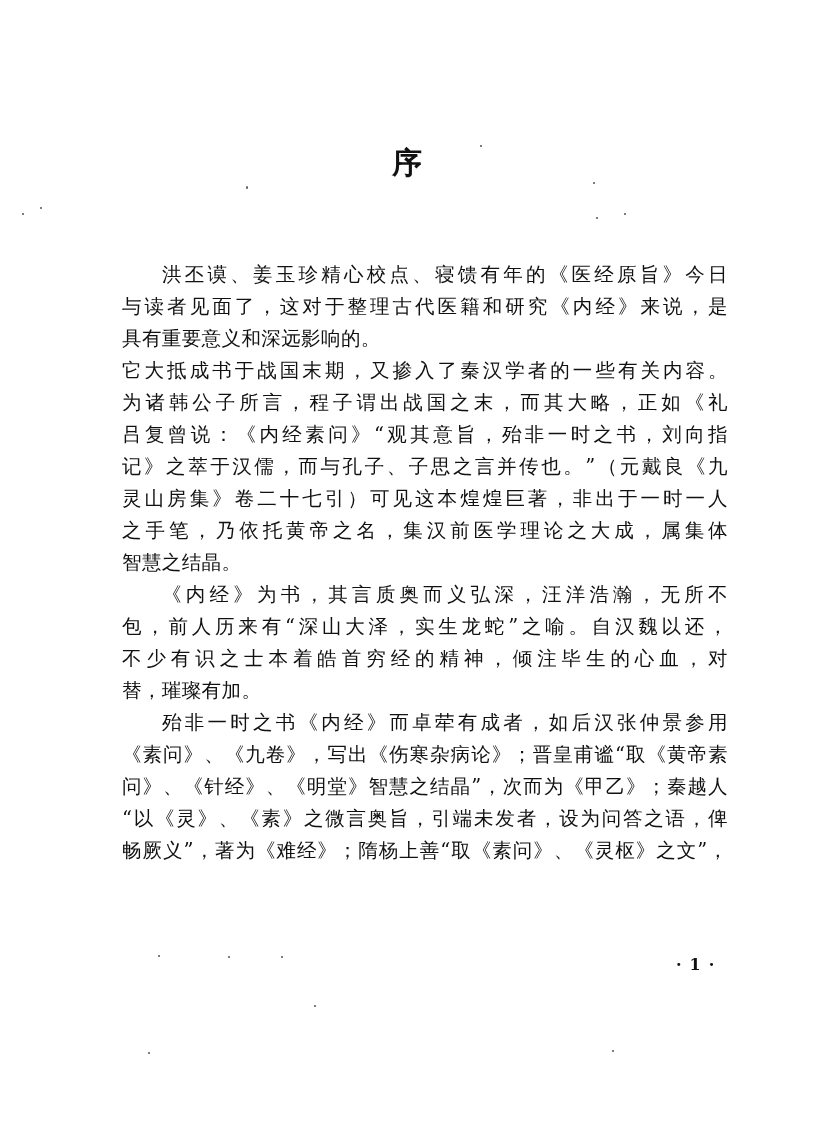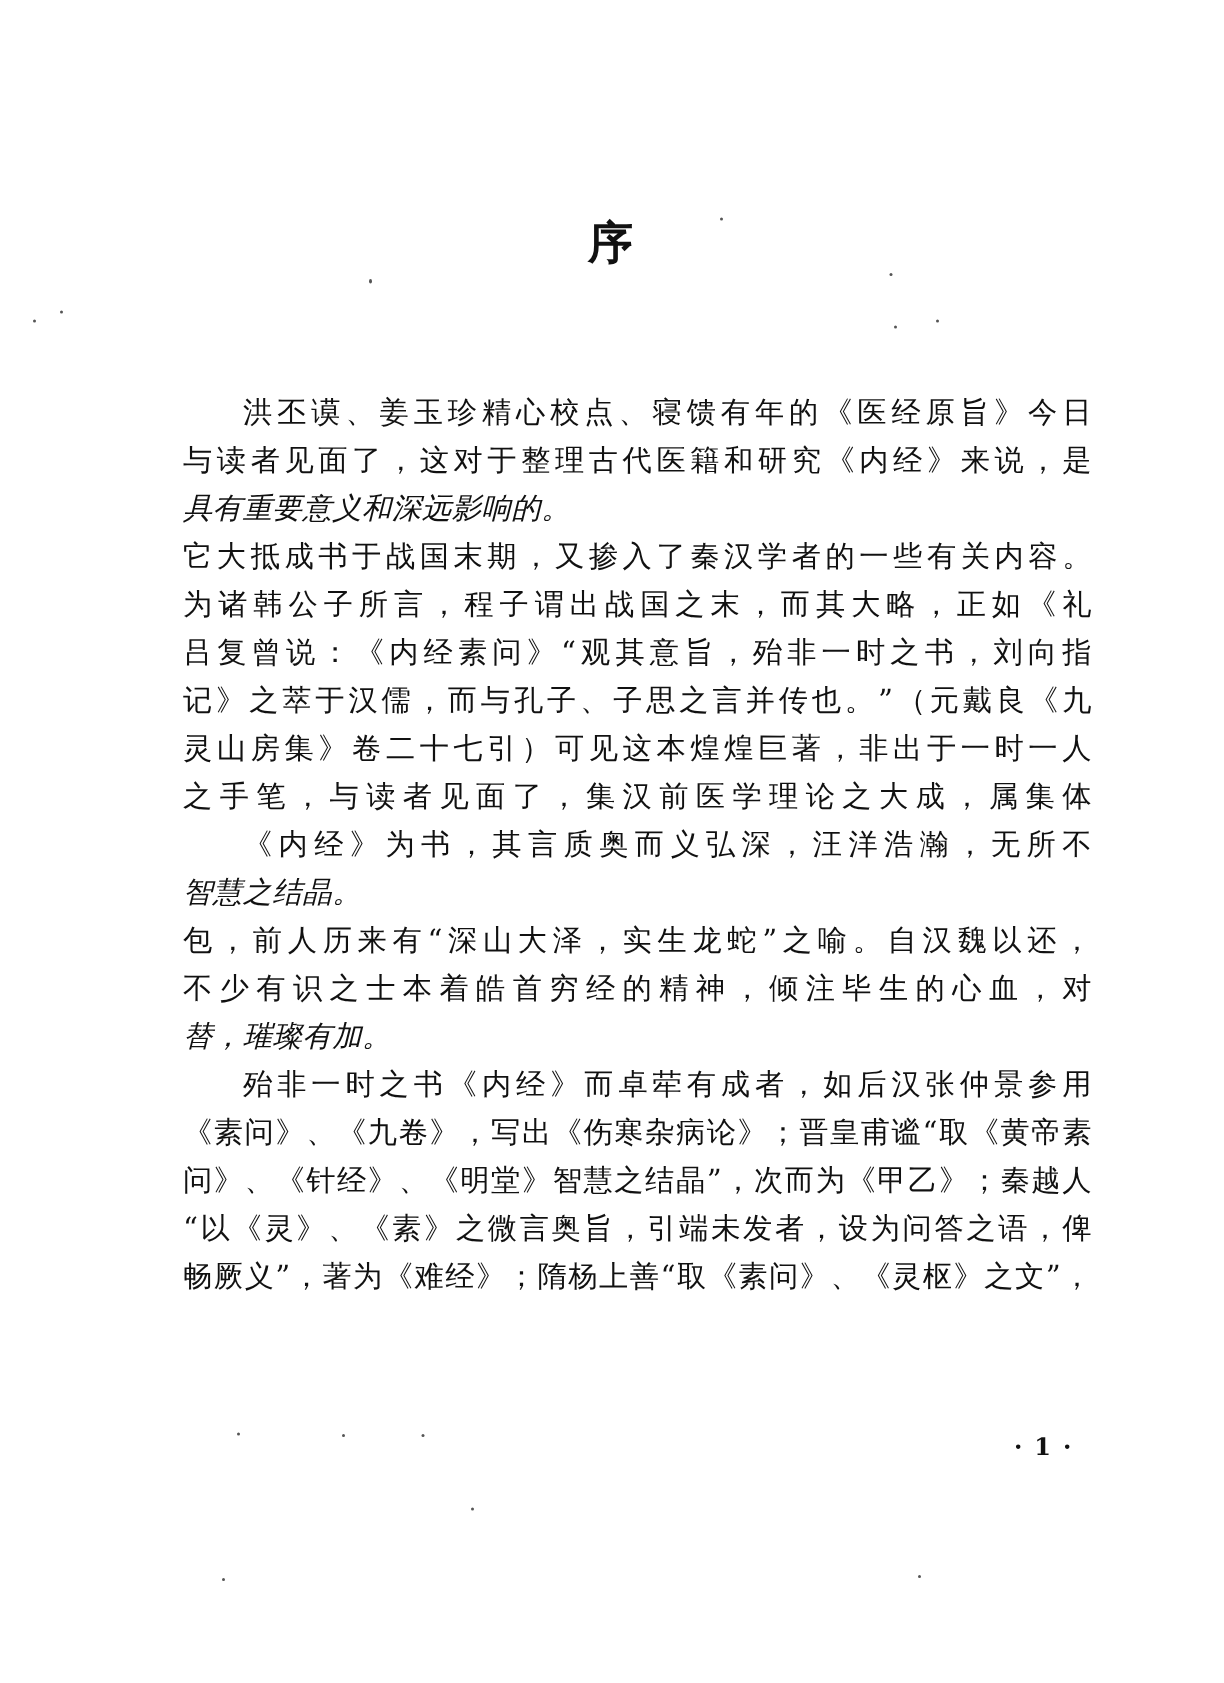--- a/index.html
+++ b/index.html
@@ -5,21 +5,21 @@
   html, body { margin: 0; padding: 0; background: #ffffff; }
   body { width: 816px; height: 1122px; position: relative; overflow: hidden;
          font-family: "DejaVu Serif", "Liberation Serif", serif; color: #111; }
   .page { position: absolute; left: 0; top: 0; width: 816px; height: 1122px; }
   .title { position: absolute; left: 0; width: 816px; top: 143px; text-align: center;
            font-size: 30px; font-weight: bold; letter-spacing: 2px; line-height: 40px; }
   .body { position: absolute; left: 122px; top: 259px; width: 606px; }
   .line { height: 32px; line-height: 32px; font-size: 19.5px; white-space: nowrap;
           text-align: justify; text-align-last: justify; letter-spacing: 0.4px; }
   .line.indent { padding-left: 40px; }
-  .line.last { text-align-last: left; font-style: italic; }
+  .line.last { text-align-last: left; }
   .pagenum { position: absolute; left: 676px; top: 953px; font-size: 16px; font-weight: bold;
              letter-spacing: 8px; line-height: 24px; }
   .speck { position: absolute; background: #555; border-radius: 50%; }
 </style>
 </head>
 <body>
 
 <div class="page">
   <div class="title">序</div>
 
@@ -27,24 +27,24 @@
 
     <div class="line indent">洪丕谟、姜玉珍精心校点、寝馈有年的《医经原旨》今日</div>
     <div class="line">与读者见面了，这对于整理古代医籍和研究《内经》来说，是</div>
     <div class="line last">具有重要意义和深远影响的。</div>
 
     <div class="line">它大抵成书于战国末期，又掺入了秦汉学者的一些有关内容。</div>
     <div class="line">为诸韩公子所言，程子谓出战国之末，而其大略，正如《礼</div>
     <div class="line">吕复曾说：《内经素问》“观其意旨，殆非一时之书，刘向指</div>
     <div class="line">记》之萃于汉儒，而与孔子、子思之言并传也。”（元戴良《九</div>
     <div class="line">灵山房集》卷二十七引）可见这本煌煌巨著，非出于一时一人</div>
-    <div class="line">之手笔，与读者见面了，集汉前医学理论之大成，属集体</div>
+    <div class="line">之手笔，乃依托黄帝之名，集汉前医学理论之大成，属集体</div>
+    <div class="line last">智慧之结晶。</div>
+
     <div class="line indent">《内经》为书，其言质奥而义弘深，汪洋浩瀚，无所不</div>
-
-    <div class="line last">智慧之结晶。</div>
     <div class="line">包，前人历来有“深山大泽，实生龙蛇”之喻。自汉魏以还，</div>
     <div class="line">不少有识之士本着皓首穷经的精神，倾注毕生的心血，对</div>
     <div class="line last">替，璀璨有加。</div>
 
     <div class="line indent">殆非一时之书《内经》而卓荦有成者，如后汉张仲景参用</div>
     <div class="line">《素问》、《九卷》，写出《伤寒杂病论》；晋皇甫谧“取《黄帝素</div>
     <div class="line">问》、《针经》、《明堂》智慧之结晶”，次而为《甲乙》；秦越人</div>
     <div class="line">“以《灵》、《素》之微言奥旨，引端未发者，设为问答之语，俾</div>
     <div class="line">畅厥义”，著为《难经》；隋杨上善“取《素问》、《灵枢》之文”，</div>
   </div>

